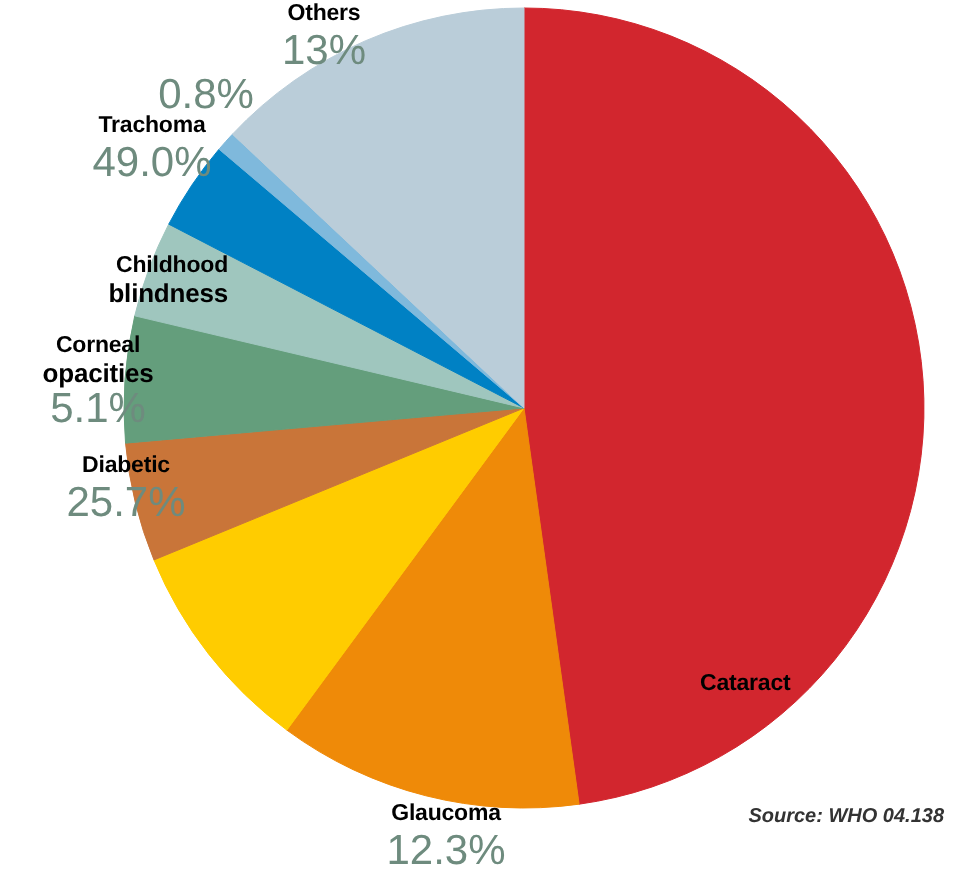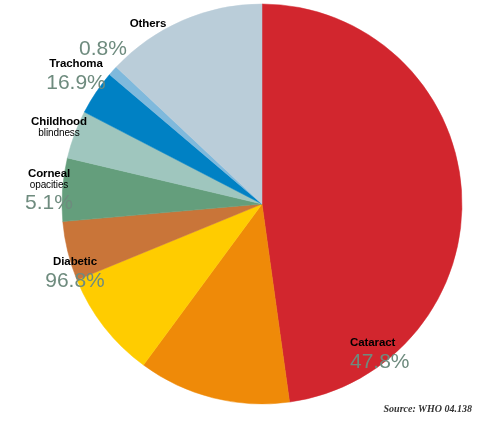--- a/index.html
+++ b/index.html
@@ -39,35 +39,34 @@
     font-size: 21px;
     font-weight: 400;
     color: #6E8B7E;
     letter-spacing: 0px;
     margin-top: 1px;
   }
   .label.ta-right { text-align: left; }
   .label.ta-center { text-align: center; }
   .label .lname2 {
     display: block;
-    font-weight: normal;
-    font-size: 10px;
+    font-weight: bold;
+    font-size: 13px;
     color: #000000;
     letter-spacing: -0.1px;
   }
   #source-note {
     position: absolute;
     right: 8px;
     bottom: 24px;
     font-size: 10px;
     font-style: italic;
     font-weight: bold;
     color: #333333;
     white-space: nowrap;
-    font-family: Liberation Serif, serif;
   }
 </style>
 </head>
 <body>
 
 <div id="page">
 
   <svg id="pie-svg" viewBox="0 0 480 438" preserveAspectRatio="none" aria-hidden="true">
     <g id="pie-slices">
         <path d="M 262 204 L 262.00 4.00 A 200 200 0 0 1 289.56 402.09 Z" fill="#D2262E" stroke="#D2262E" stroke-width="0.5"></path>
@@ -75,51 +74,55 @@
         <path d="M 262 204 L 143.43 365.06 A 200 200 0 0 1 76.98 279.96 Z" fill="#FFCC00" stroke="#FFCC00" stroke-width="0.5"></path>
         <path d="M 262 204 L 76.98 279.96 A 200 200 0 0 1 62.77 221.57 Z" fill="#C97539" stroke="#C97539" stroke-width="0.5"></path>
         <path d="M 262 204 L 62.77 221.57 A 200 200 0 0 1 67.38 157.92 Z" fill="#649E7C" stroke="#649E7C" stroke-width="0.5"></path>
         <path d="M 262 204 L 67.38 157.92 A 200 200 0 0 1 84.37 112.08 Z" fill="#9FC6BE" stroke="#9FC6BE" stroke-width="0.5"></path>
         <path d="M 262 204 L 84.37 112.08 A 200 200 0 0 1 109.51 74.59 Z" fill="#0081C4" stroke="#0081C4" stroke-width="0.5"></path>
         <path d="M 262 204 L 109.51 74.59 A 200 200 0 0 1 116.21 67.09 Z" fill="#7FB9DC" stroke="#7FB9DC" stroke-width="0.5"></path>
         <path d="M 262 204 L 116.21 67.09 A 200 200 0 0 1 262.00 4.00 Z" fill="#BACDD9" stroke="#BACDD9" stroke-width="0.5"></path>
       </g>
   </svg>
 
-  <div class="label ta-center" style="left:88px; top:2px; width:120px;margin-top:16px;">
+  <div class="label ta-center" style="left:102px; top:2px; width:120px;">
     <span class="lname">Others</span>
+    <span class="lpct">13%</span>
   </div>
 
   <div class="label ta-center" style="left:28px; top:36px; width:150px;">
     <span class="lpct">0.8%</span>
   </div>
 
   <div class="label ta-center" style="left:16px; top:58px; width:120px;">
     <span class="lname">Trachoma</span>
-    <span class="lpct">16.9%</span>
+    <span class="lpct">49.0%</span>
   </div>
 
-  <div class="label ta-center" style="left:4px; top:116px; width:110px;">
+  <div class="label ta-center" style="left:4px; top:128px; width:110px;text-align:right;">
     <span class="lname">Childhood</span>
     <span class="lname2">blindness</span>
   </div>
 
   <div class="label ta-center" style="left:-2px; top:168px; width:102px;">
     <span class="lname">Corneal</span>
     <span class="lname2">opacities</span>
     <span class="lpct">5.1%</span>
   </div>
 
-  <div class="label ta-center" style="left:20px; top:228px; width:110px;margin-top:28px;">
+  <div class="label ta-center" style="left:8px; top:228px; width:110px;">
     <span class="lname">Diabetic</span>
-    <span class="lpct">96.8%</span>
+    <span class="lpct">25.7%</span>
   </div>
 
 
+  <div class="label ta-center" style="left:168px; top:402px; width:110px;">
+    <span class="lname">Glaucoma</span>
+    <span class="lpct">12.3%</span>
+  </div>
 
   <div class="label ta-right" style="left:350px; top:337px; width:124px;">
     <span class="lname">Cataract</span>
-    <span class="lpct">47.8%</span>
   </div>
 
   <div id="source-note">Source: WHO 04.138</div>
 
 </div>
 
 </body></html>

